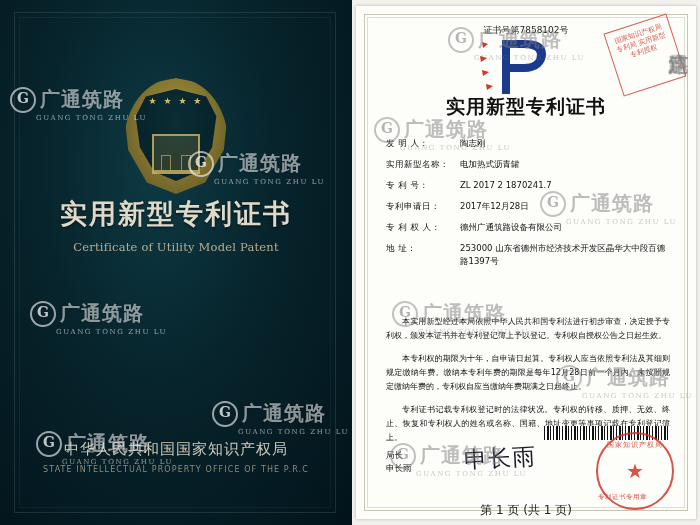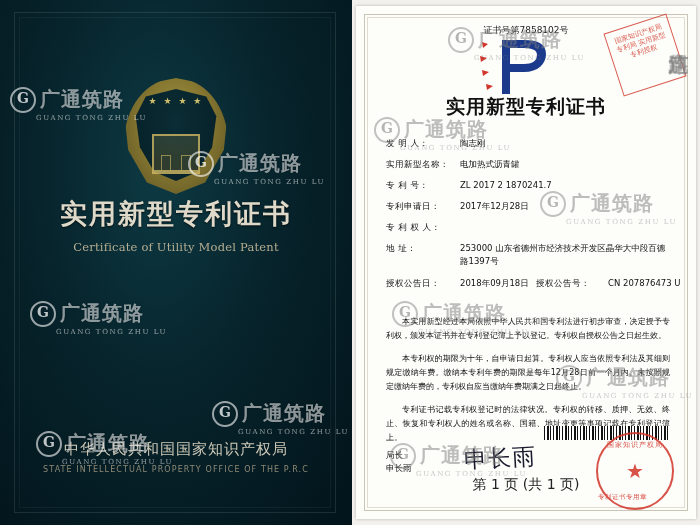--- a/index.html
+++ b/index.html
@@ -343,24 +343,24 @@
     left: 0; bottom: 6px;
     width: 74px;
     text-align: left;
     font-size: 6.5px;
     letter-spacing: 0.5px;
     font-family: "DejaVu Serif", serif;
   }
   .page-foot {
     position: absolute;
     left: 0;
-    bottom: 25px;
+    bottom: 0;
     width: 340px;
     text-align: center;
-    font-size: 14px;
+    font-size: 12px;
     color: #222;
   }
 
   
   .wm-layer {
     position: absolute;
     left: 0; top: 0;
     width: 700px; height: 525px;
     pointer-events: none;
   }
@@ -461,35 +461,26 @@
       <div class="field-row">
         <div class="field-label">专 利 号：</div>
         <div class="field-value">ZL 2017 2 1870241.7</div>
       </div>
       <div class="field-row">
         <div class="field-label">专利申请日：</div>
         <div class="field-value">2017年12月28日</div>
       </div>
       <div class="field-row">
         <div class="field-label">专 利 权 人：</div>
+        <div class="field-value">德州广通筑路设备有限公司</div>
       </div>
       <div class="field-row">
         <div class="field-label">地       址：</div>
         <div class="field-value wrap">253000 山东省德州市经济技术开发区晶华大中段百德路1397号</div>
       </div>
-      <div class="two-col">
-        <div class="cell left">
-          <div class="field-label">授权公告日：</div>
-          <div class="field-value">2018年09月18日</div>
-        </div>
-        <div class="cell right">
-          <div class="field-label">授权公告号：</div>
-          <div class="field-value">CN 207876473 U</div>
-        </div>
-      </div>
     </div>
 
     <div class="body-text">
       <p>本实用新型经过本局依照中华人民共和国专利法进行初步审查，决定授予专利权，颁发本证书并在专利登记簿上予以登记。专利权自授权公告之日起生效。</p>
       <p>本专利权的期限为十年，自申请日起算。专利权人应当依照专利法及其细则规定缴纳年费。缴纳本专利年费的期限是每年12月28日前一个月内。未按照规定缴纳年费的，专利权自应当缴纳年费期满之日起终止。</p>
       <p>专利证书记载专利权登记时的法律状况。专利权的转移、质押、无效、终止、恢复和专利权人的姓名或名称、国籍、地址变更等事项记载在专利登记簿上。</p>
     </div>
 
     <div class="barcode"></div>
 

